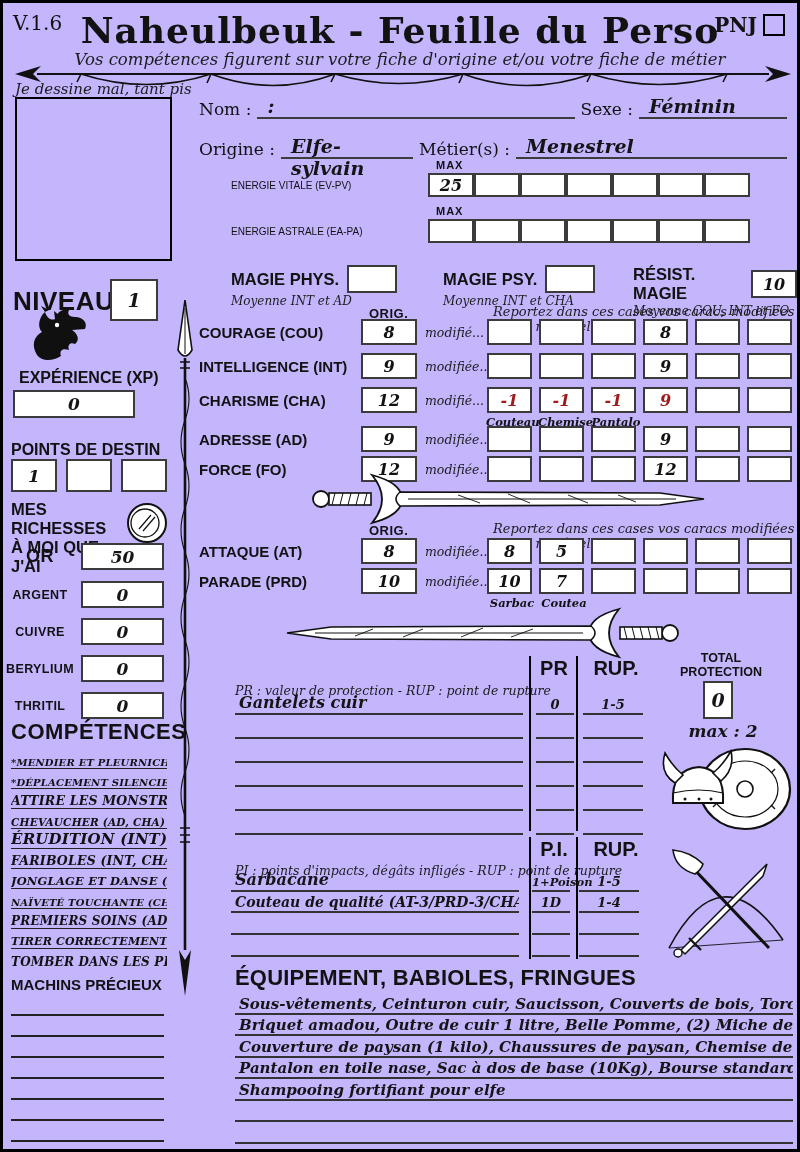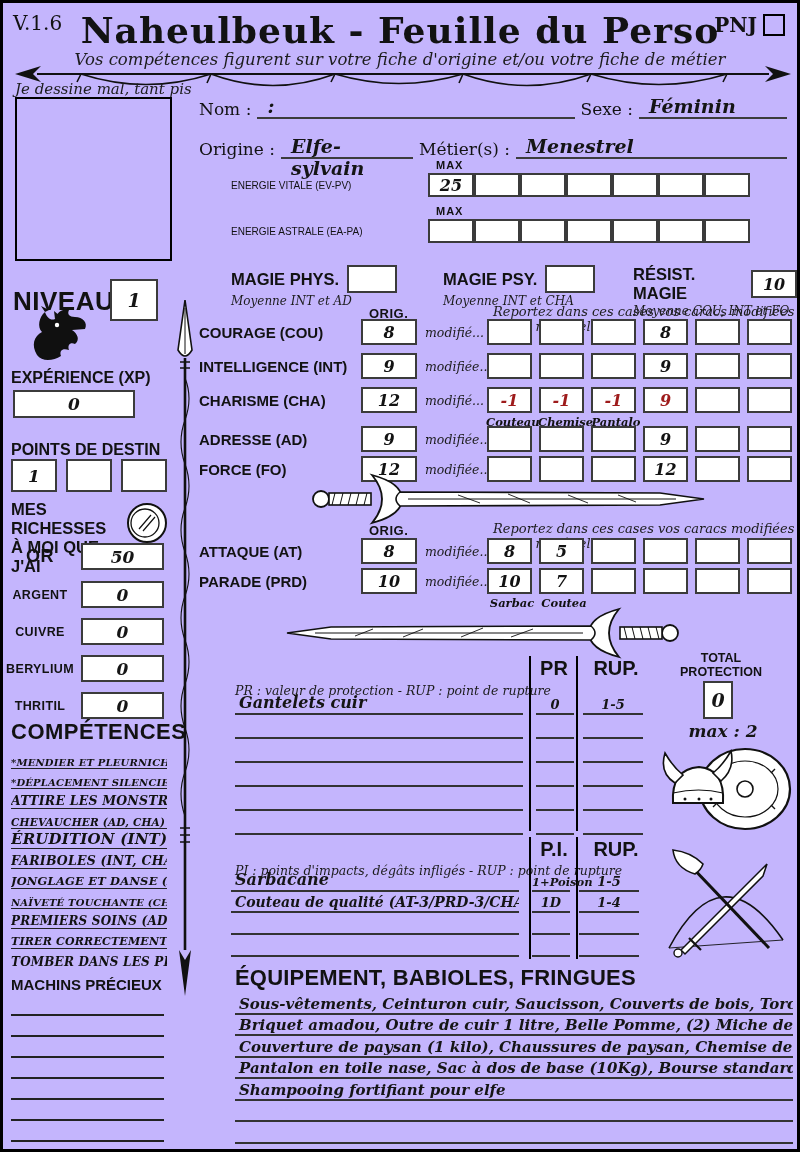--- a/index.html
+++ b/index.html
@@ -20,21 +20,21 @@
   .pnj-box { width:22px; height:22px; border:2px solid #000; }
   .subtitle { top:47px; left:0; width:100%; text-align:center; font-size:16.5px; }
   .divider { top:60px; left:8px; }
 
   
   .portrait-note { top:77px; left:12px; font-size:15px; }
   .portrait { top:94px; left:12px; width:157px; height:164px; border:2.5px solid #000; }
   .niveau-label { top:283px; left:10px; font-size:26px; font-weight:800; letter-spacing:.5px; }
   .niveau-box { top:276px; left:107px; width:48px; height:42px; border-width:2.5px; }
   .dragon { top:302px; left:24px; }
-  .xp-label { top:366px; left:8px; font-size:16px; font-weight:800; }
+  .xp-label { top:366px; left:16px; font-size:16px; font-weight:800; }
   .xp-box { top:387px; left:10px; width:122px; height:28px; }
   .destin-label { top:438px; left:8px; font-size:16px; font-weight:800; }
   .destin-row { top:456px; left:8px; display:flex; gap:9px; }
   .destin-row .box { width:46px; height:33px; }
   .rich-label { top:497px; left:8px; font-size:16.5px; font-weight:800; line-height:1.15; width:118px; }
   .coin { top:498px; left:122px; }
   .cur-row { left:0; width:166px; }
   .cur-row .cl { position:absolute; left:0; width:74px; text-align:center; font-weight:800; font-size:12.5px; letter-spacing:.4px; }
   .cur-row .cl.big { font-size:18px; }
   .cur-row .cb { position:absolute; left:78px; width:83px; height:27px; }

